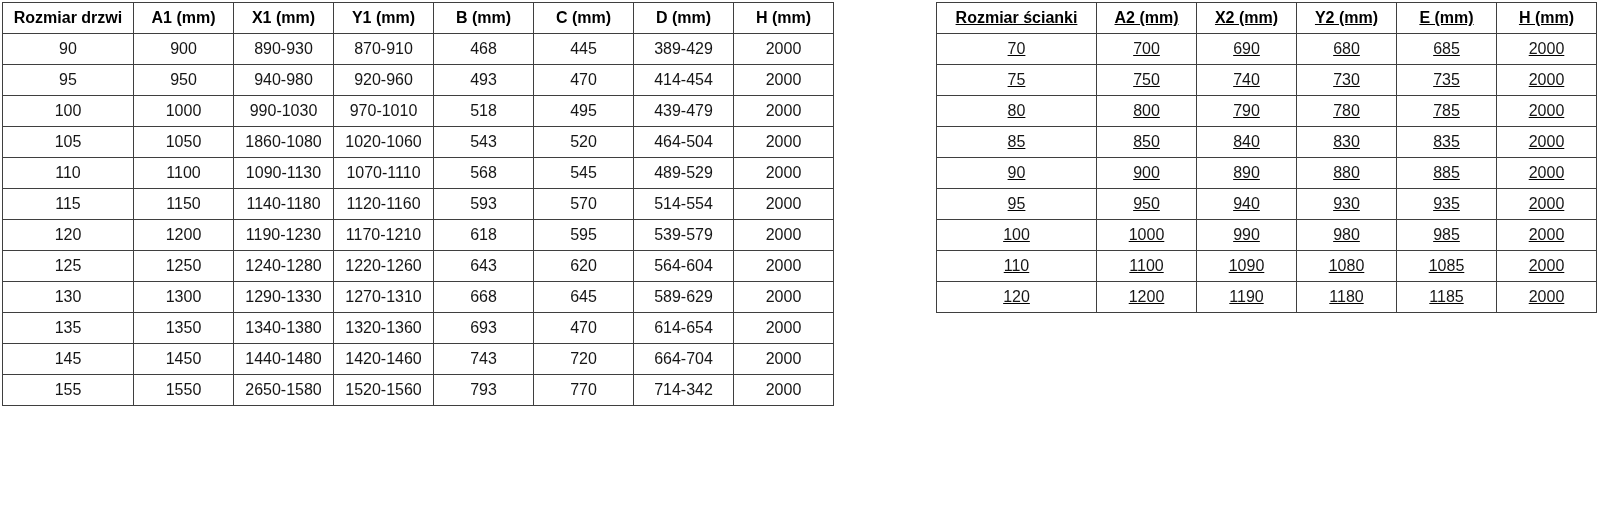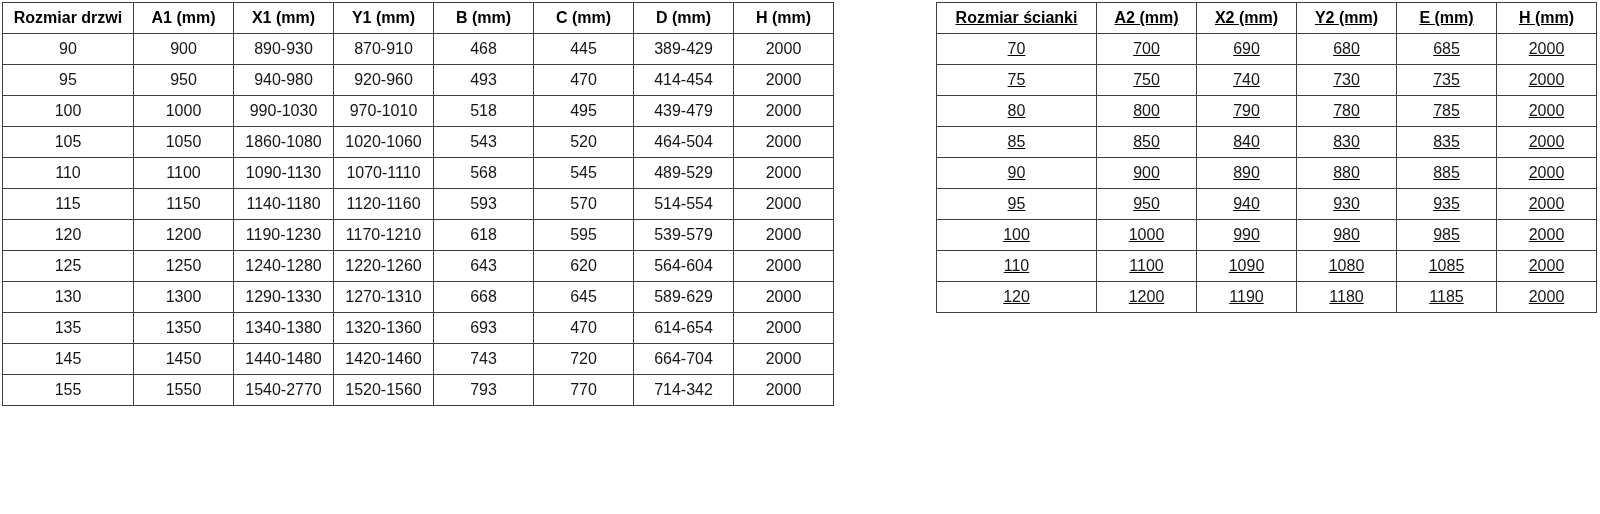--- a/index.html
+++ b/index.html
@@ -189,21 +189,21 @@
           <td>1440-1480</td>
           <td>1420-1460</td>
           <td>743</td>
           <td>720</td>
           <td>664-704</td>
           <td>2000</td>
         </tr>
         <tr>
           <td>155</td>
           <td>1550</td>
-          <td>1540-2770</td>
+          <td>2650-1580</td>
           <td>1520-1560</td>
           <td>793</td>
           <td>770</td>
           <td>714-342</td>
           <td>2000</td>
         </tr>
       </tbody>
   </table>
 
   <table class="size-table panel-table">

